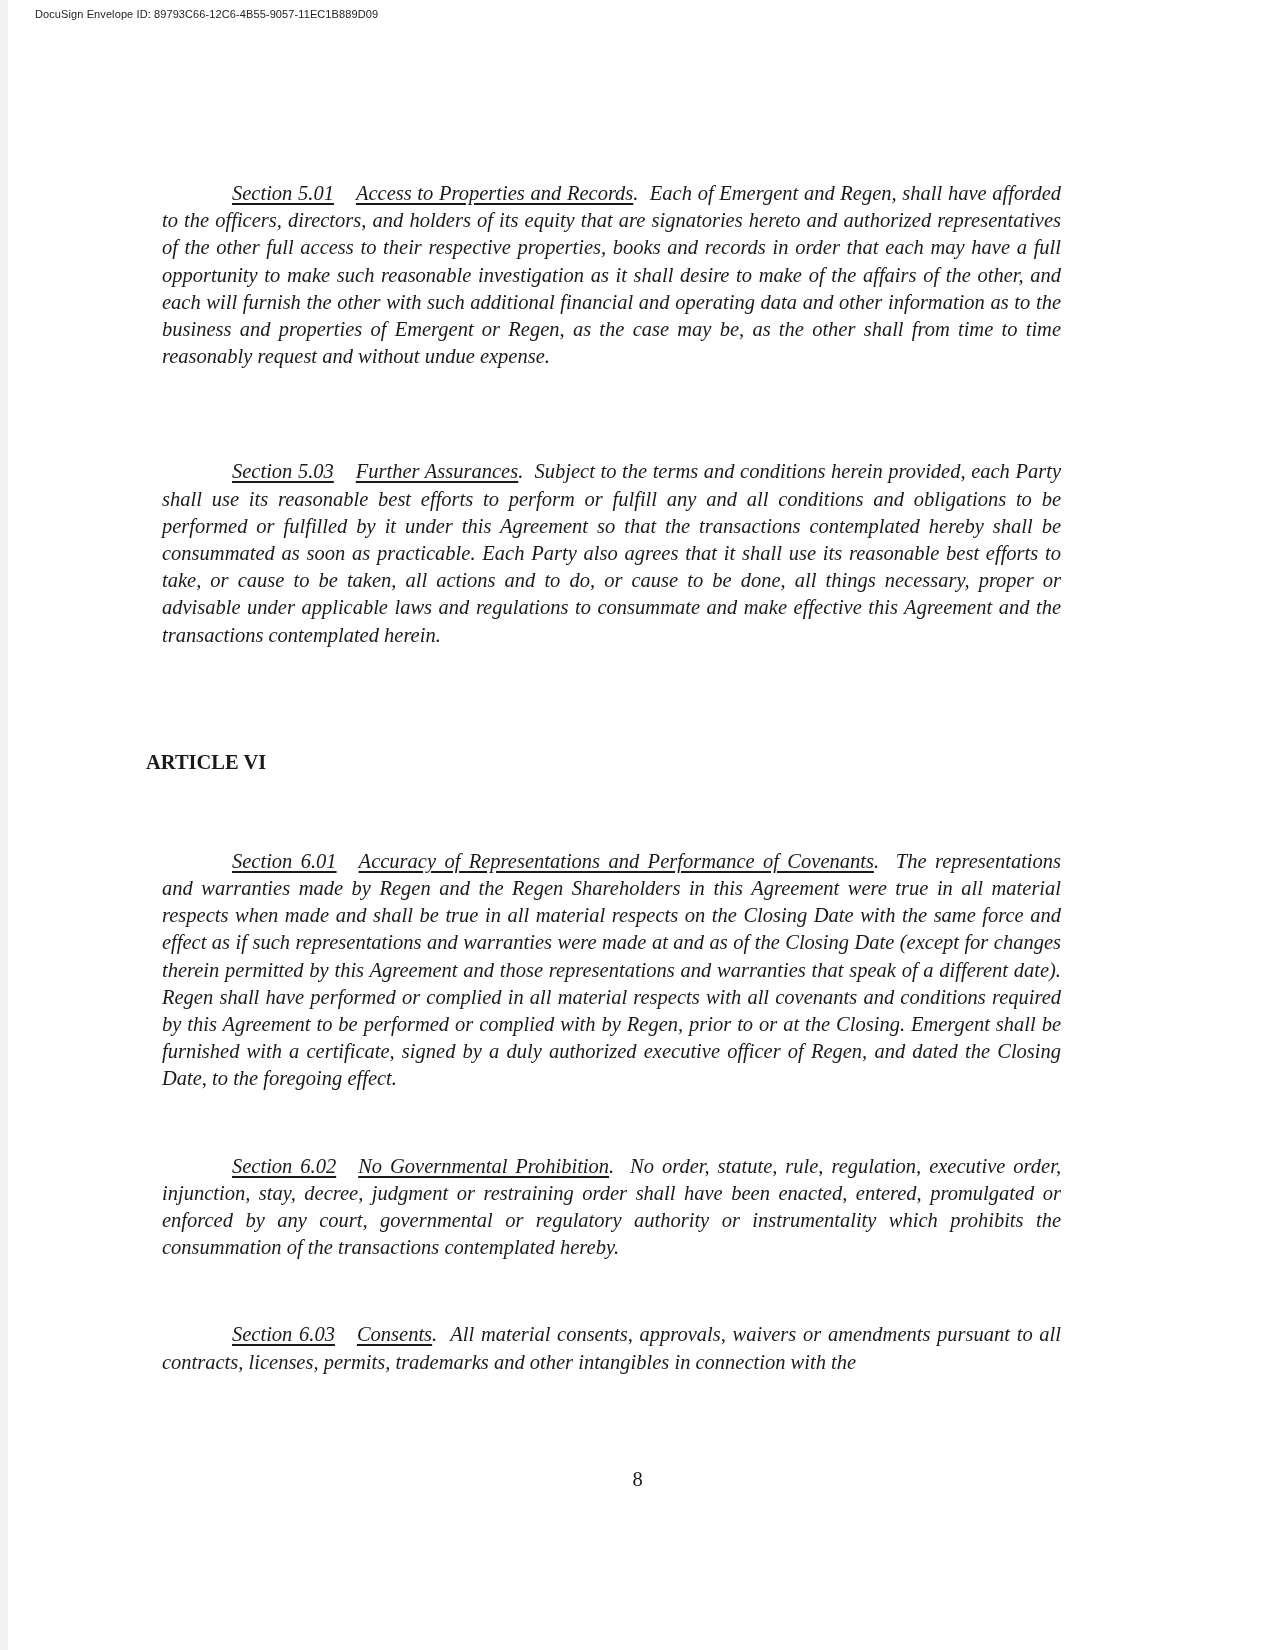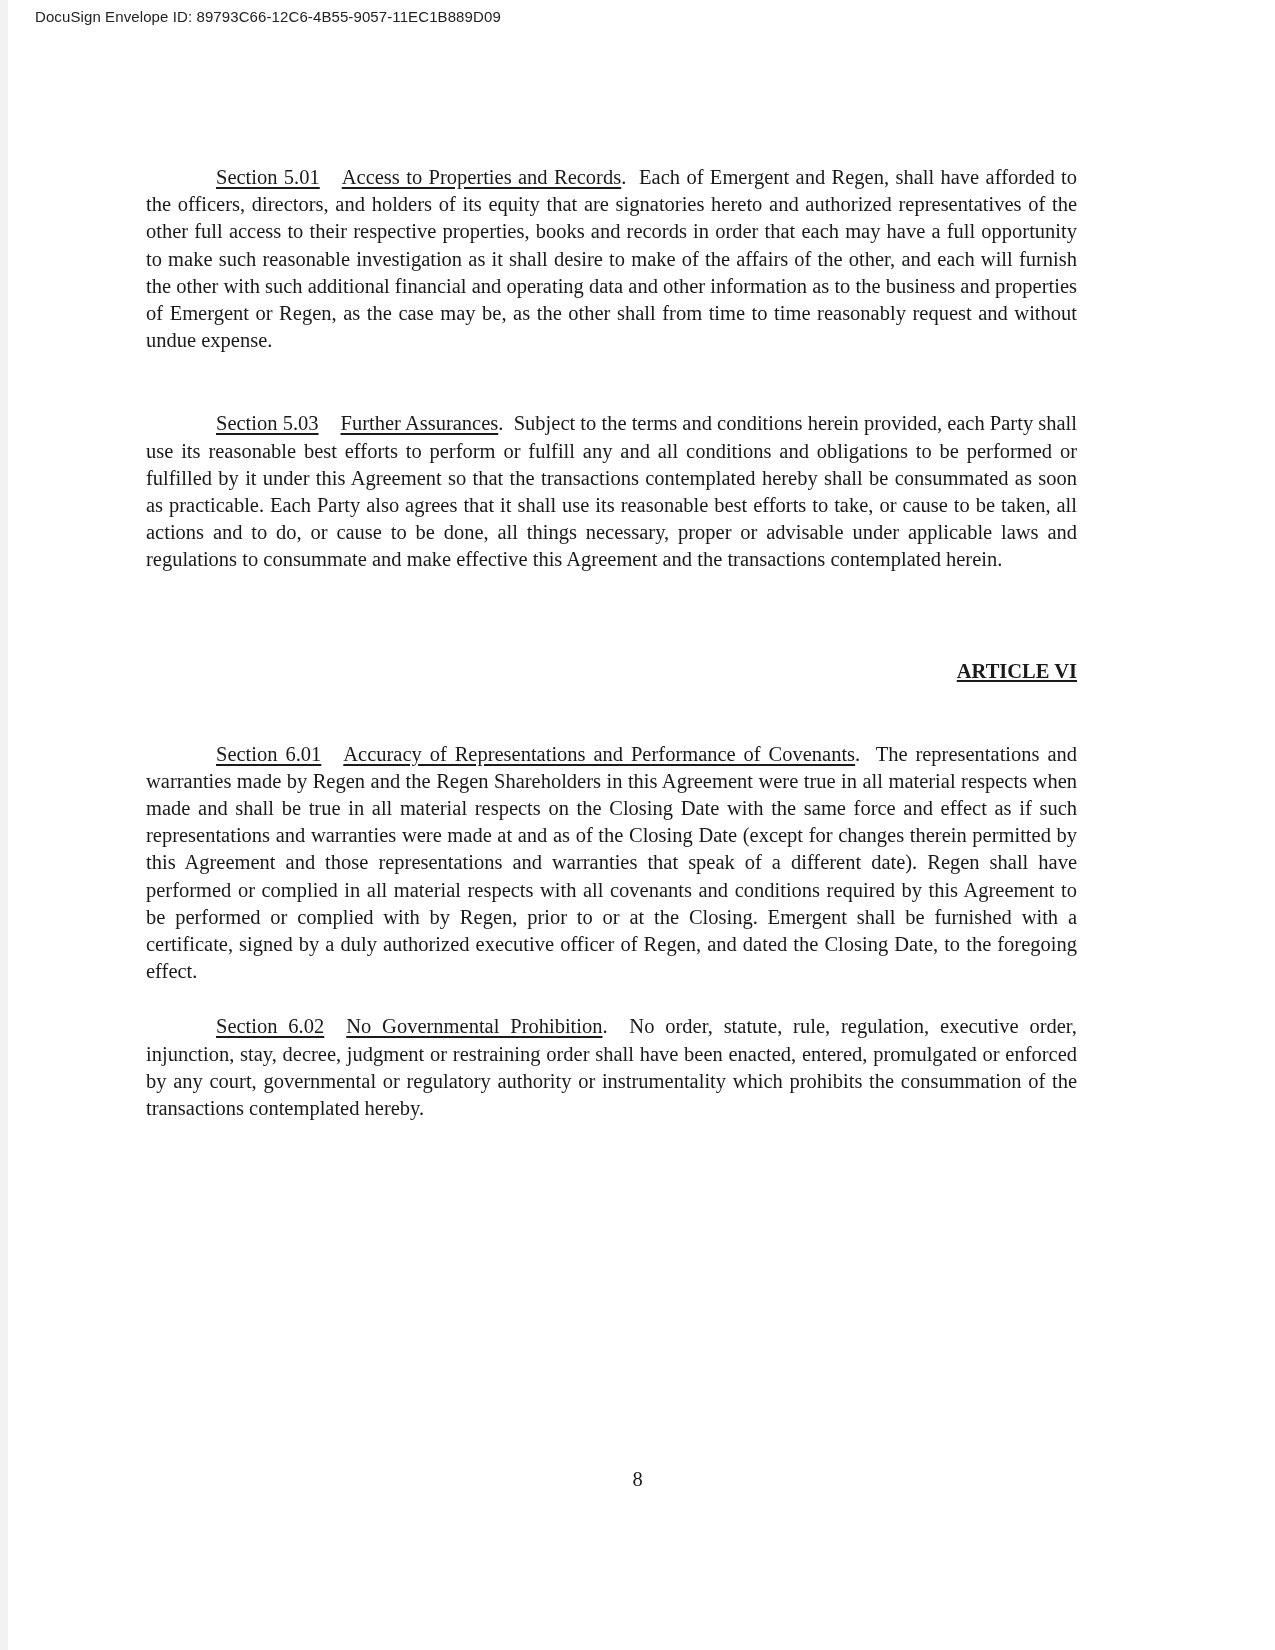--- a/index.html
+++ b/index.html
@@ -1,24 +1,24 @@
 <!DOCTYPE html>
 <html><head>
   <meta charset="utf-8">
   <style>
     html, body { margin: 0; padding: 0; background: #ffffff; }
     body { width: 1275px; height: 1650px; position: relative; overflow: hidden; }
     .left-edge { position: absolute; left: 0; top: 0; width: 8px; height: 1650px; background: #f2f2f2; }
-    .envelope { position: absolute; left: 35px; top: 8px; font-family: "Liberation Sans", sans-serif; font-size: 15px; color: #222; letter-spacing: 0.1px; }
+    .envelope { position: absolute; left: 35px; top: 8px; font-family: "Liberation Sans", sans-serif; font-size: 11px; color: #222; letter-spacing: 0.1px; }
     .doc { position: absolute; left: 146px; top: 164px; width: 931px; font-family: "Liberation Serif", serif; font-size: 20.5px; color: #1a1a1a; line-height: 27.2px; }
-    .para { margin: 0; text-align: justify; text-indent: 70px; }
+    .para { margin: 16px; text-align: justify; text-indent: 70px; font-style: italic; }
     .u { text-decoration: underline; text-underline-offset: 3px; }
     .gap { height: 28px; }
     .gap-large { height: 84px; }
-    .article { text-align: right; font-weight: bold; margin: 0; line-height: 27px; text-decoration: underline; }
+    .article { text-align: left; font-weight: bold; margin: 0; line-height: 27px; }
     .page-num { position: absolute; left: 0; width: 1275px; top: 1468px; text-align: center; font-family: "Liberation Serif", serif; font-size: 20.5px; color: #1a1a1a; }
     .tab { display: inline-block; width: 22px; }
   </style>
 </head>
 <body>
 
 <div class="left-edge"></div>
 
 <div class="envelope">DocuSign Envelope ID: 89793C66-12C6-4B55-9057-11EC1B889D09</div>
 
@@ -51,16 +51,19 @@
   </p>
 
   <div class="gap"></div>
 
   <p class="para">
     <span class="u">Section 6.02</span><span class="tab"></span><span class="u">No Governmental Prohibition</span><span>.&nbsp; </span><span>No order, statute, rule, regulation, executive order, injunction, stay, decree, judgment or restraining order shall have been enacted, entered, promulgated or enforced by any court, governmental or regulatory authority or instrumentality which prohibits the consummation of the transactions contemplated hereby.</span>
   </p>
 
   <div class="gap"></div>
 
+  <p class="para">
+    <span class="u">Section 6.03</span><span class="tab"></span><span class="u">Consents</span><span>.&nbsp; </span><span>All material consents, approvals, waivers or amendments pursuant to all contracts, licenses, permits, trademarks and other intangibles in connection with the</span>
+  </p>
 
 </div>
 
 <div class="page-num">8</div>
 
 </body></html>

